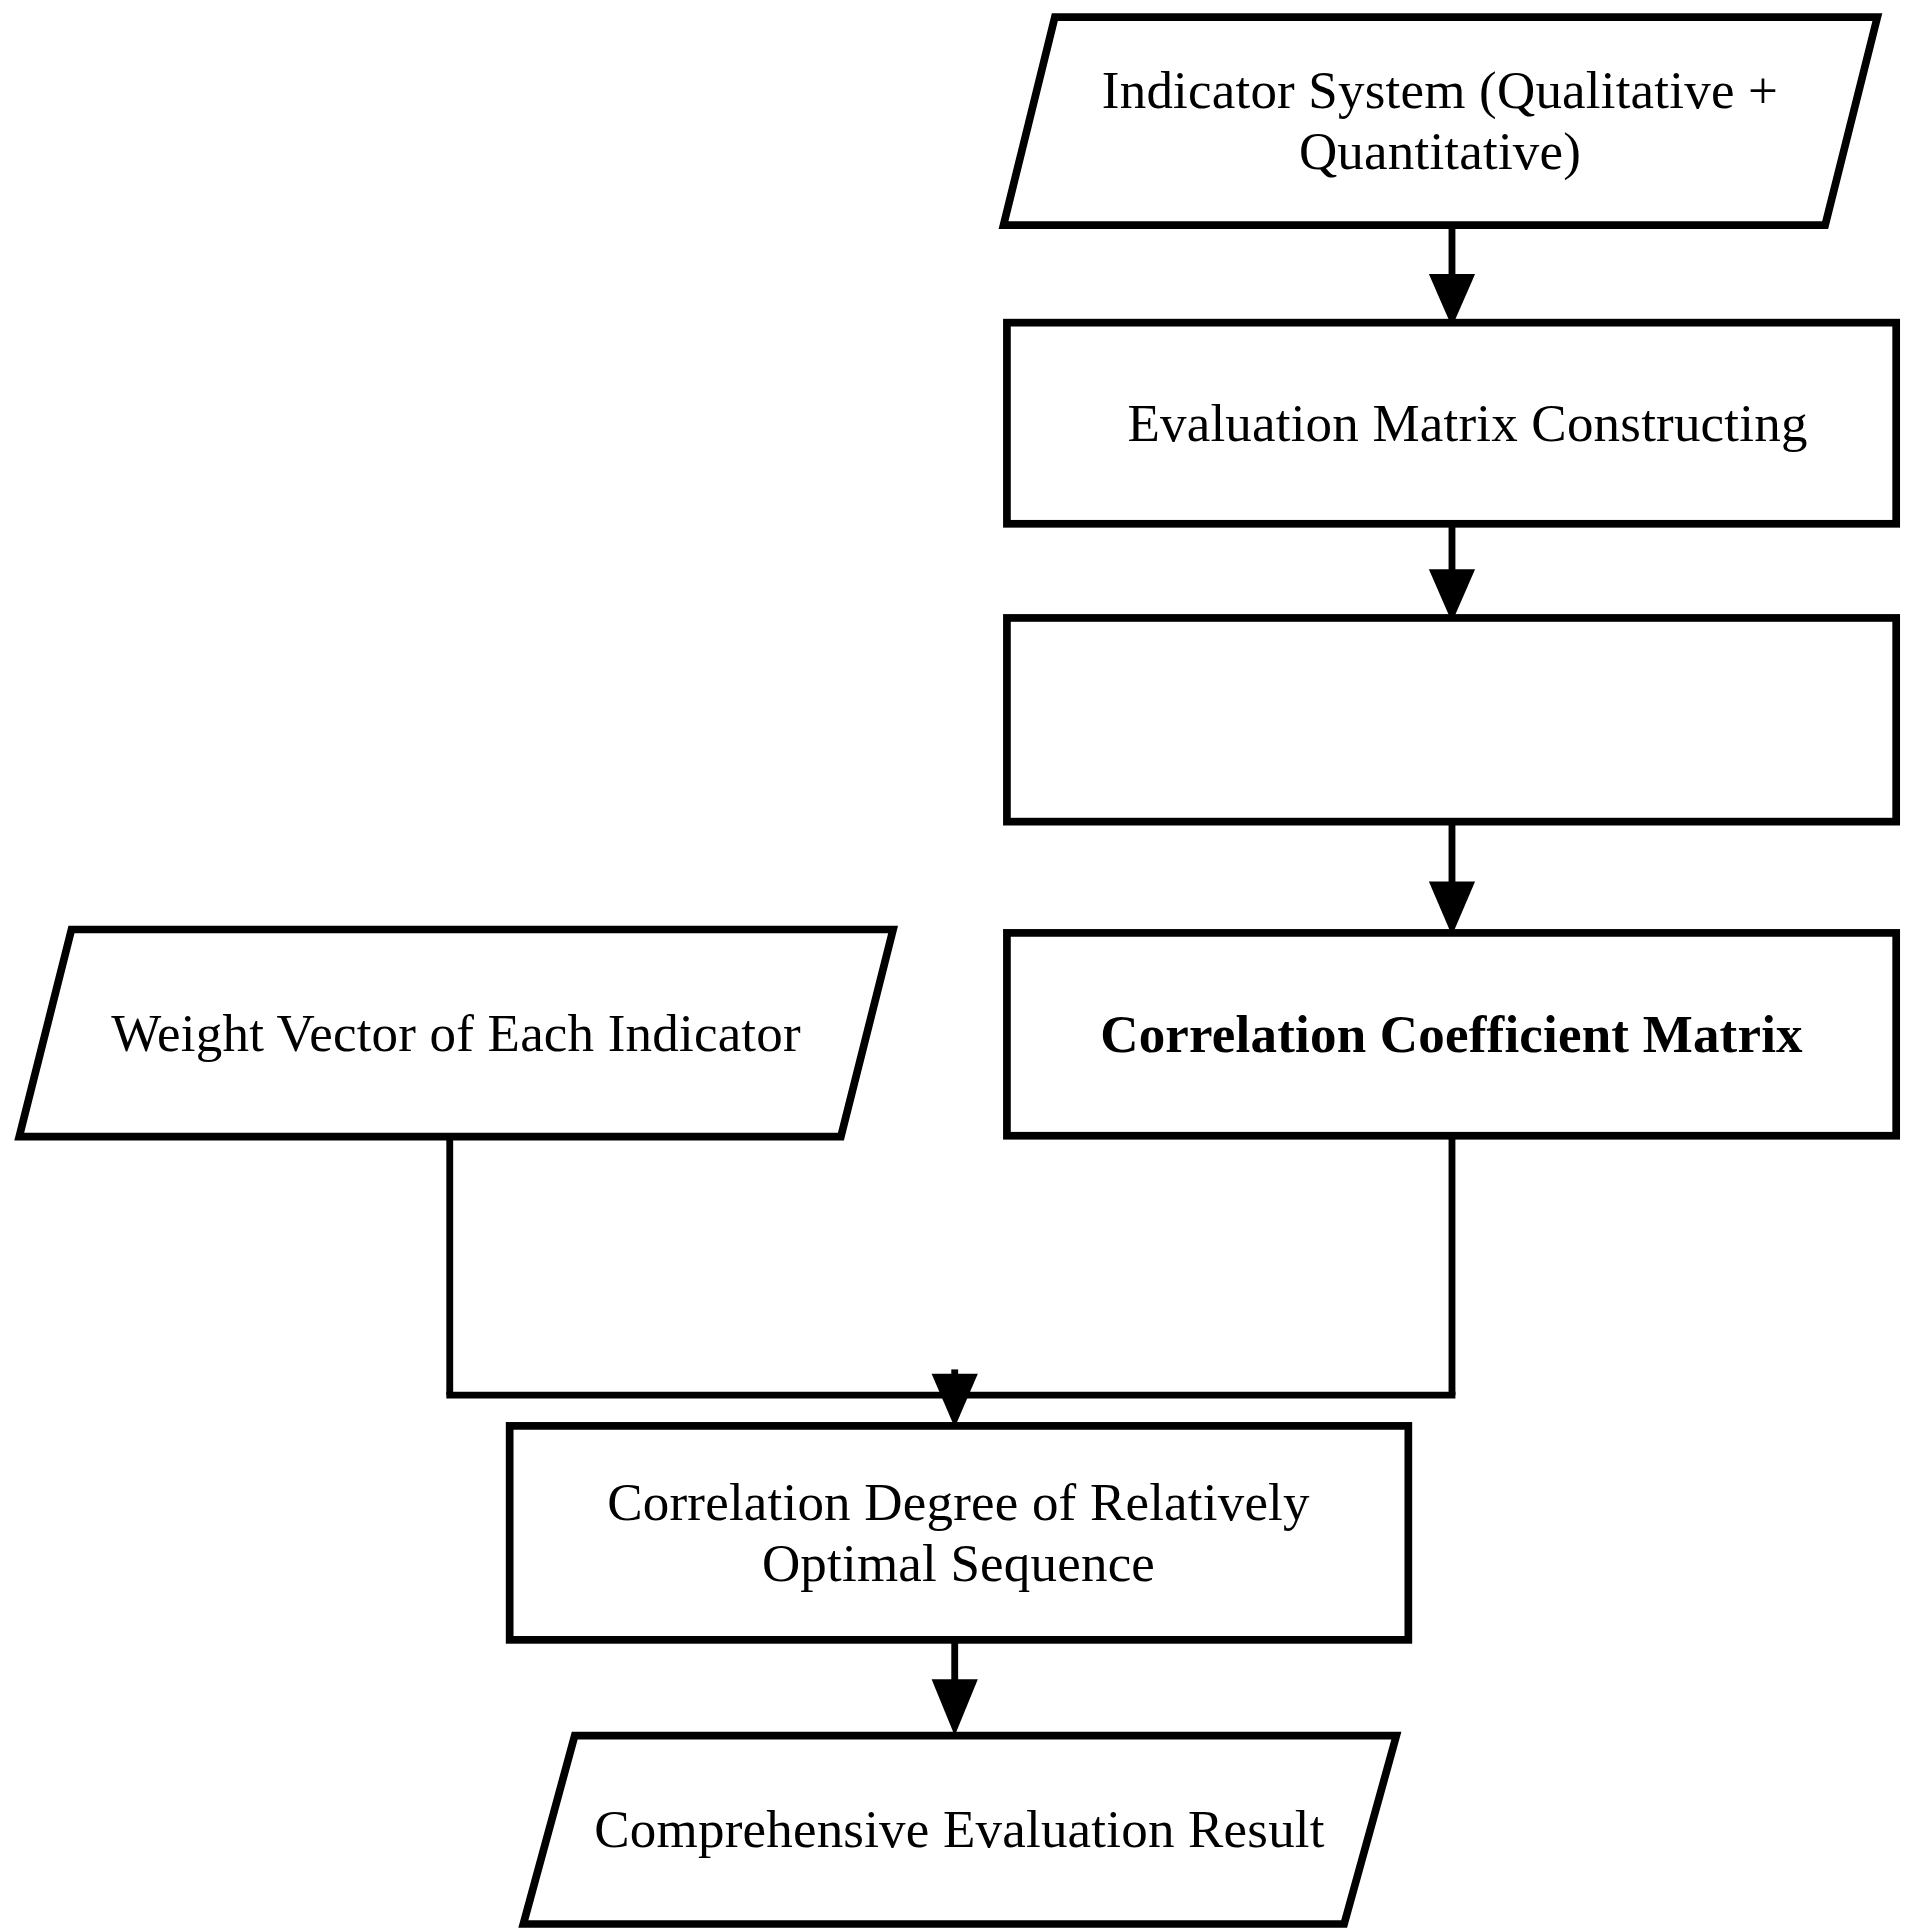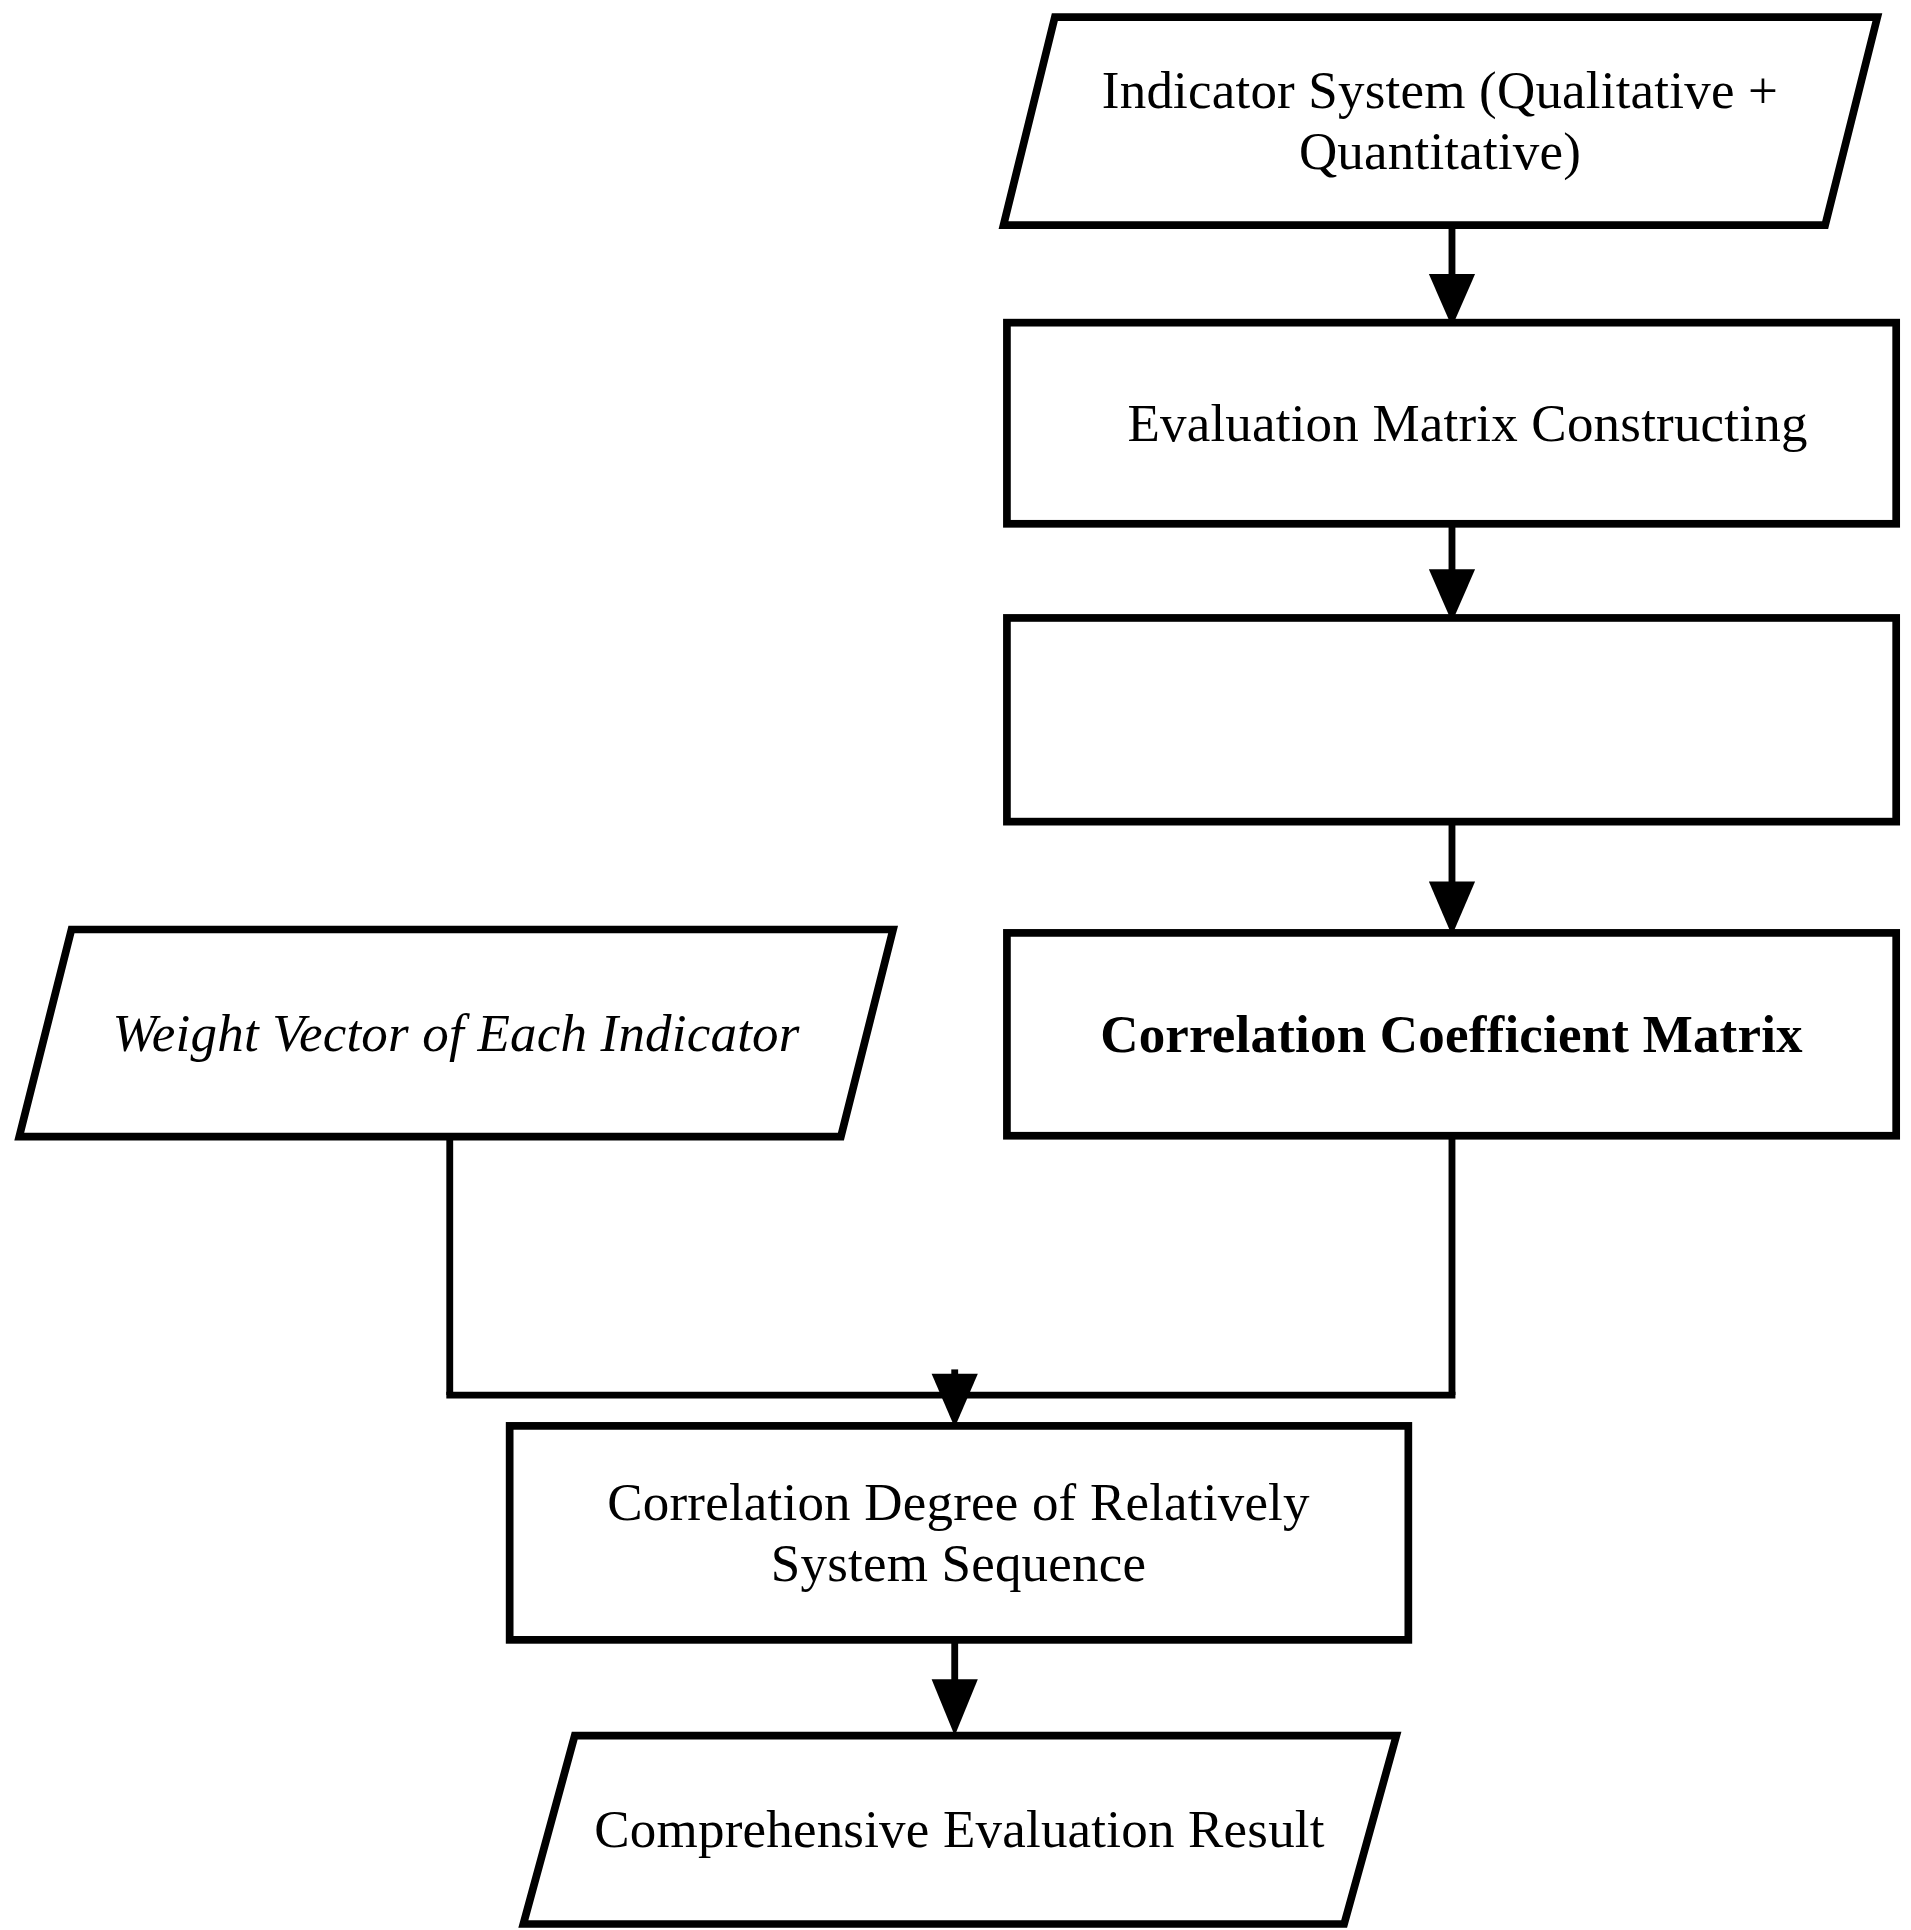--- a/index.html
+++ b/index.html
@@ -116,23 +116,23 @@
     <polygon class="node-shape" points="671,2028 1631,2028 1570,2248 611,2248"></polygon>
 
   </svg>
 
   <div class="node-text" style="left:1003px; top:17px; width:874px; height:208px;">Indicator System (Qualitative +
 Quantitative)</div>
 
   <div class="node-text" style="left:1023px; top:323px; width:889px; height:201px;">Evaluation Matrix Constructing</div>
 
 
-  <div class="node-text" style="left:19px; top:930px; width:874px; height:207px;font-style:italic;">Weight Vector of Each Indicator</div>
+  <div class="node-text" style="left:19px; top:930px; width:874px; height:207px;">Weight Vector of Each Indicator</div>
 
   <div class="node-text" style="left:1007px; top:933px; width:889px; height:203px;font-weight:bold;">Correlation Coefficient Matrix</div>
 
   <div class="node-text" style="left:509px; top:1426px; width:899px; height:214px;">Correlation Degree of Relatively
-System Sequence</div>
+Optimal Sequence</div>
 
   <div class="node-text" style="left:523px; top:1736px; width:873px; height:188px;">Comprehensive Evaluation Result</div>
 
 </div>
 
 
 </body></html>

